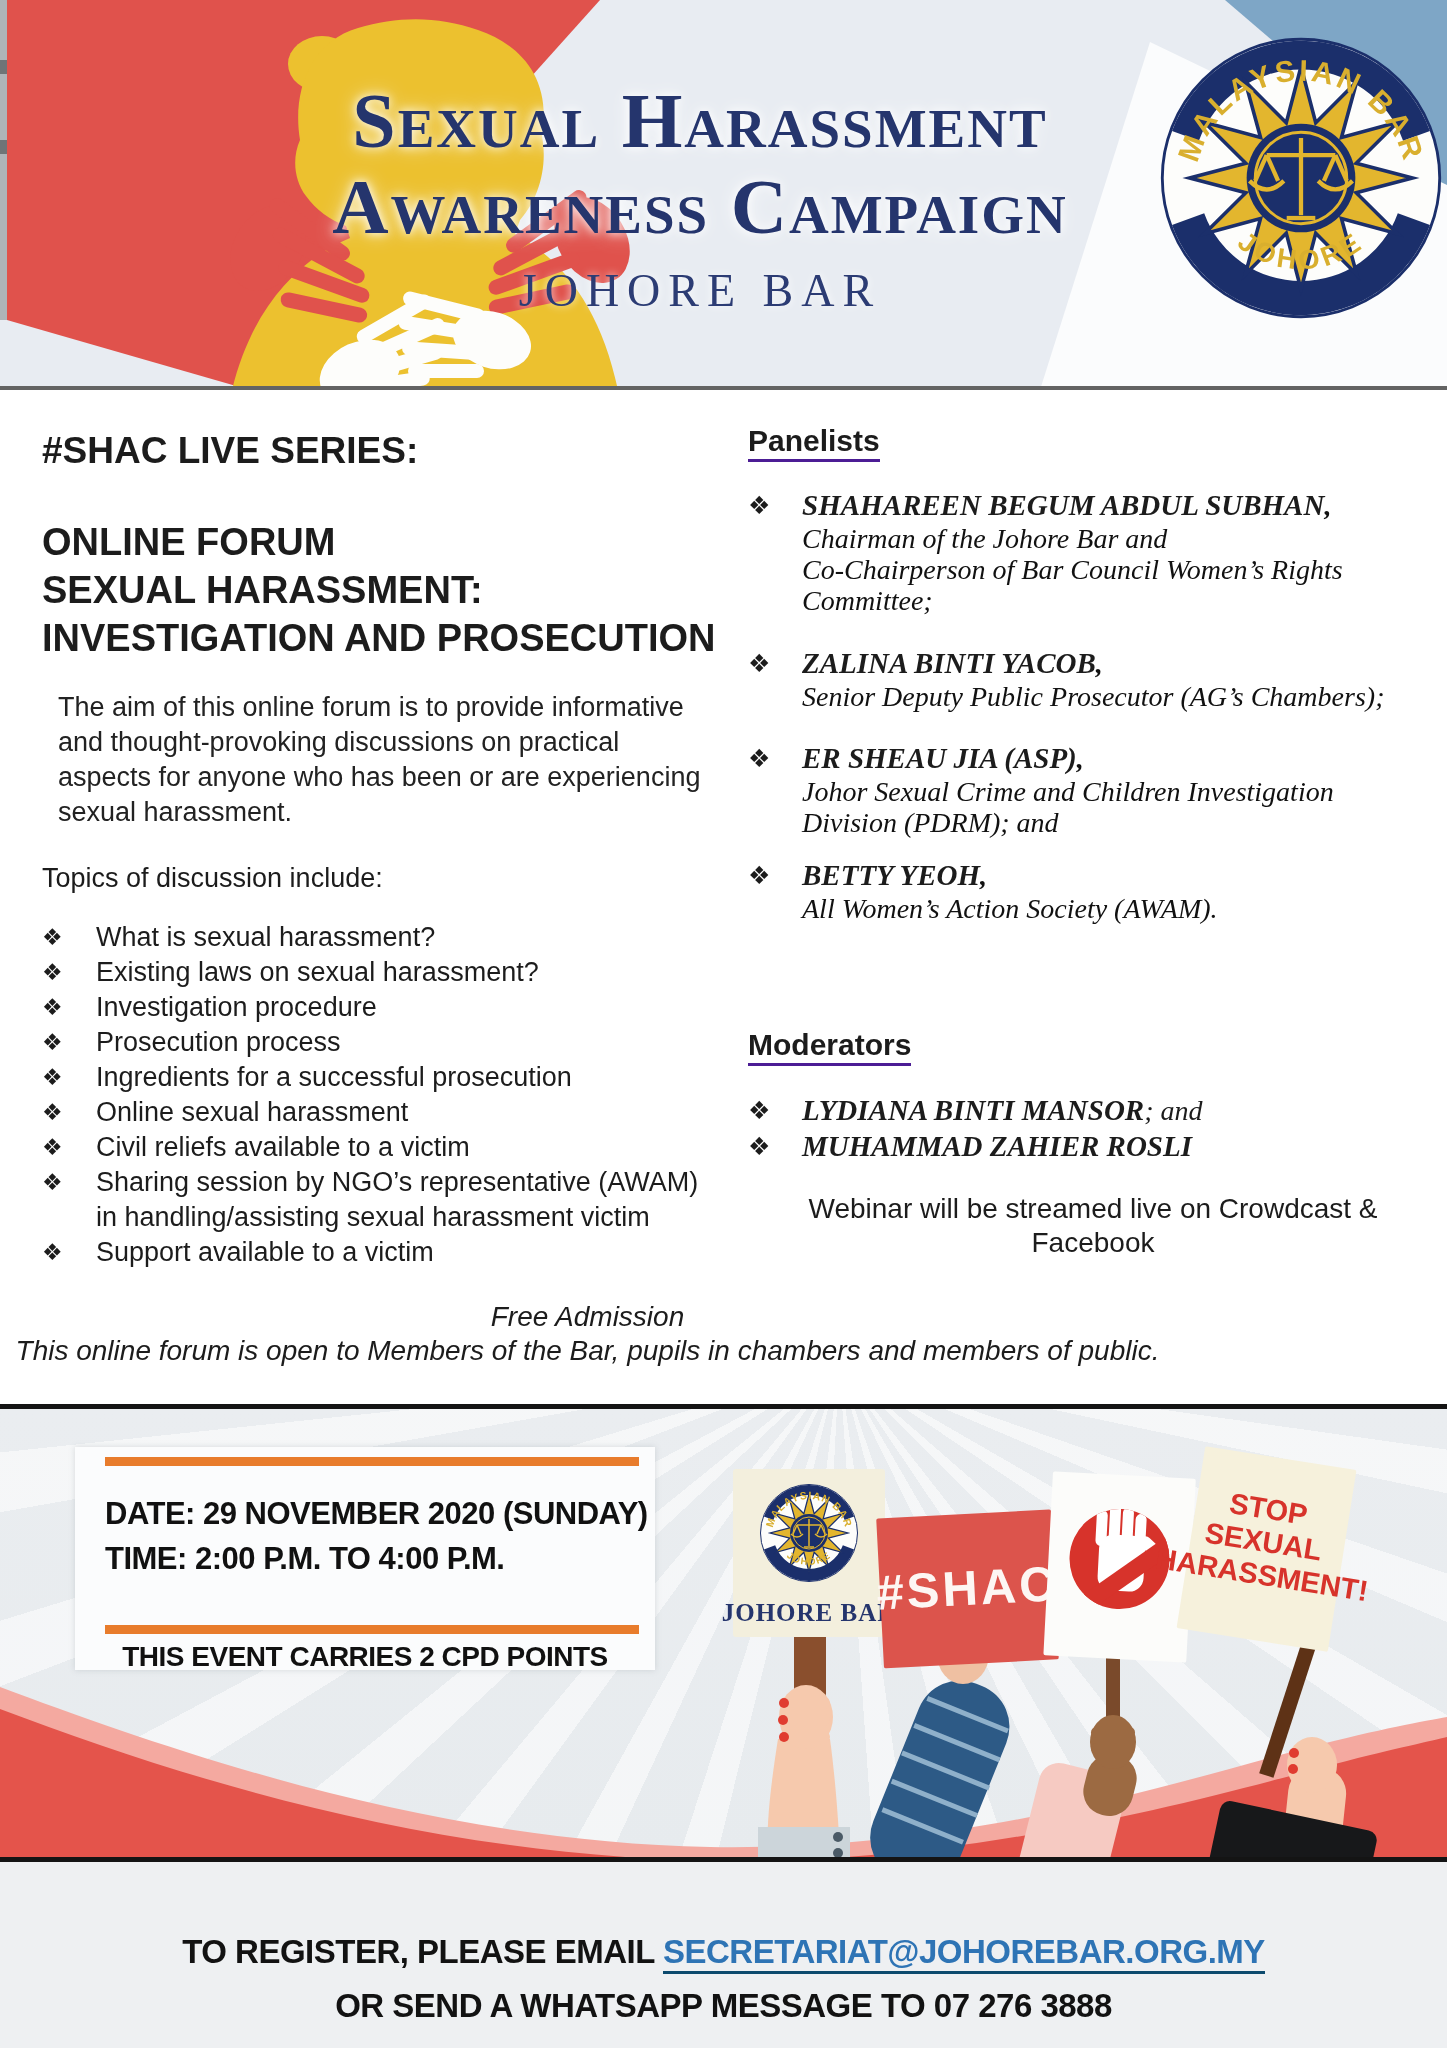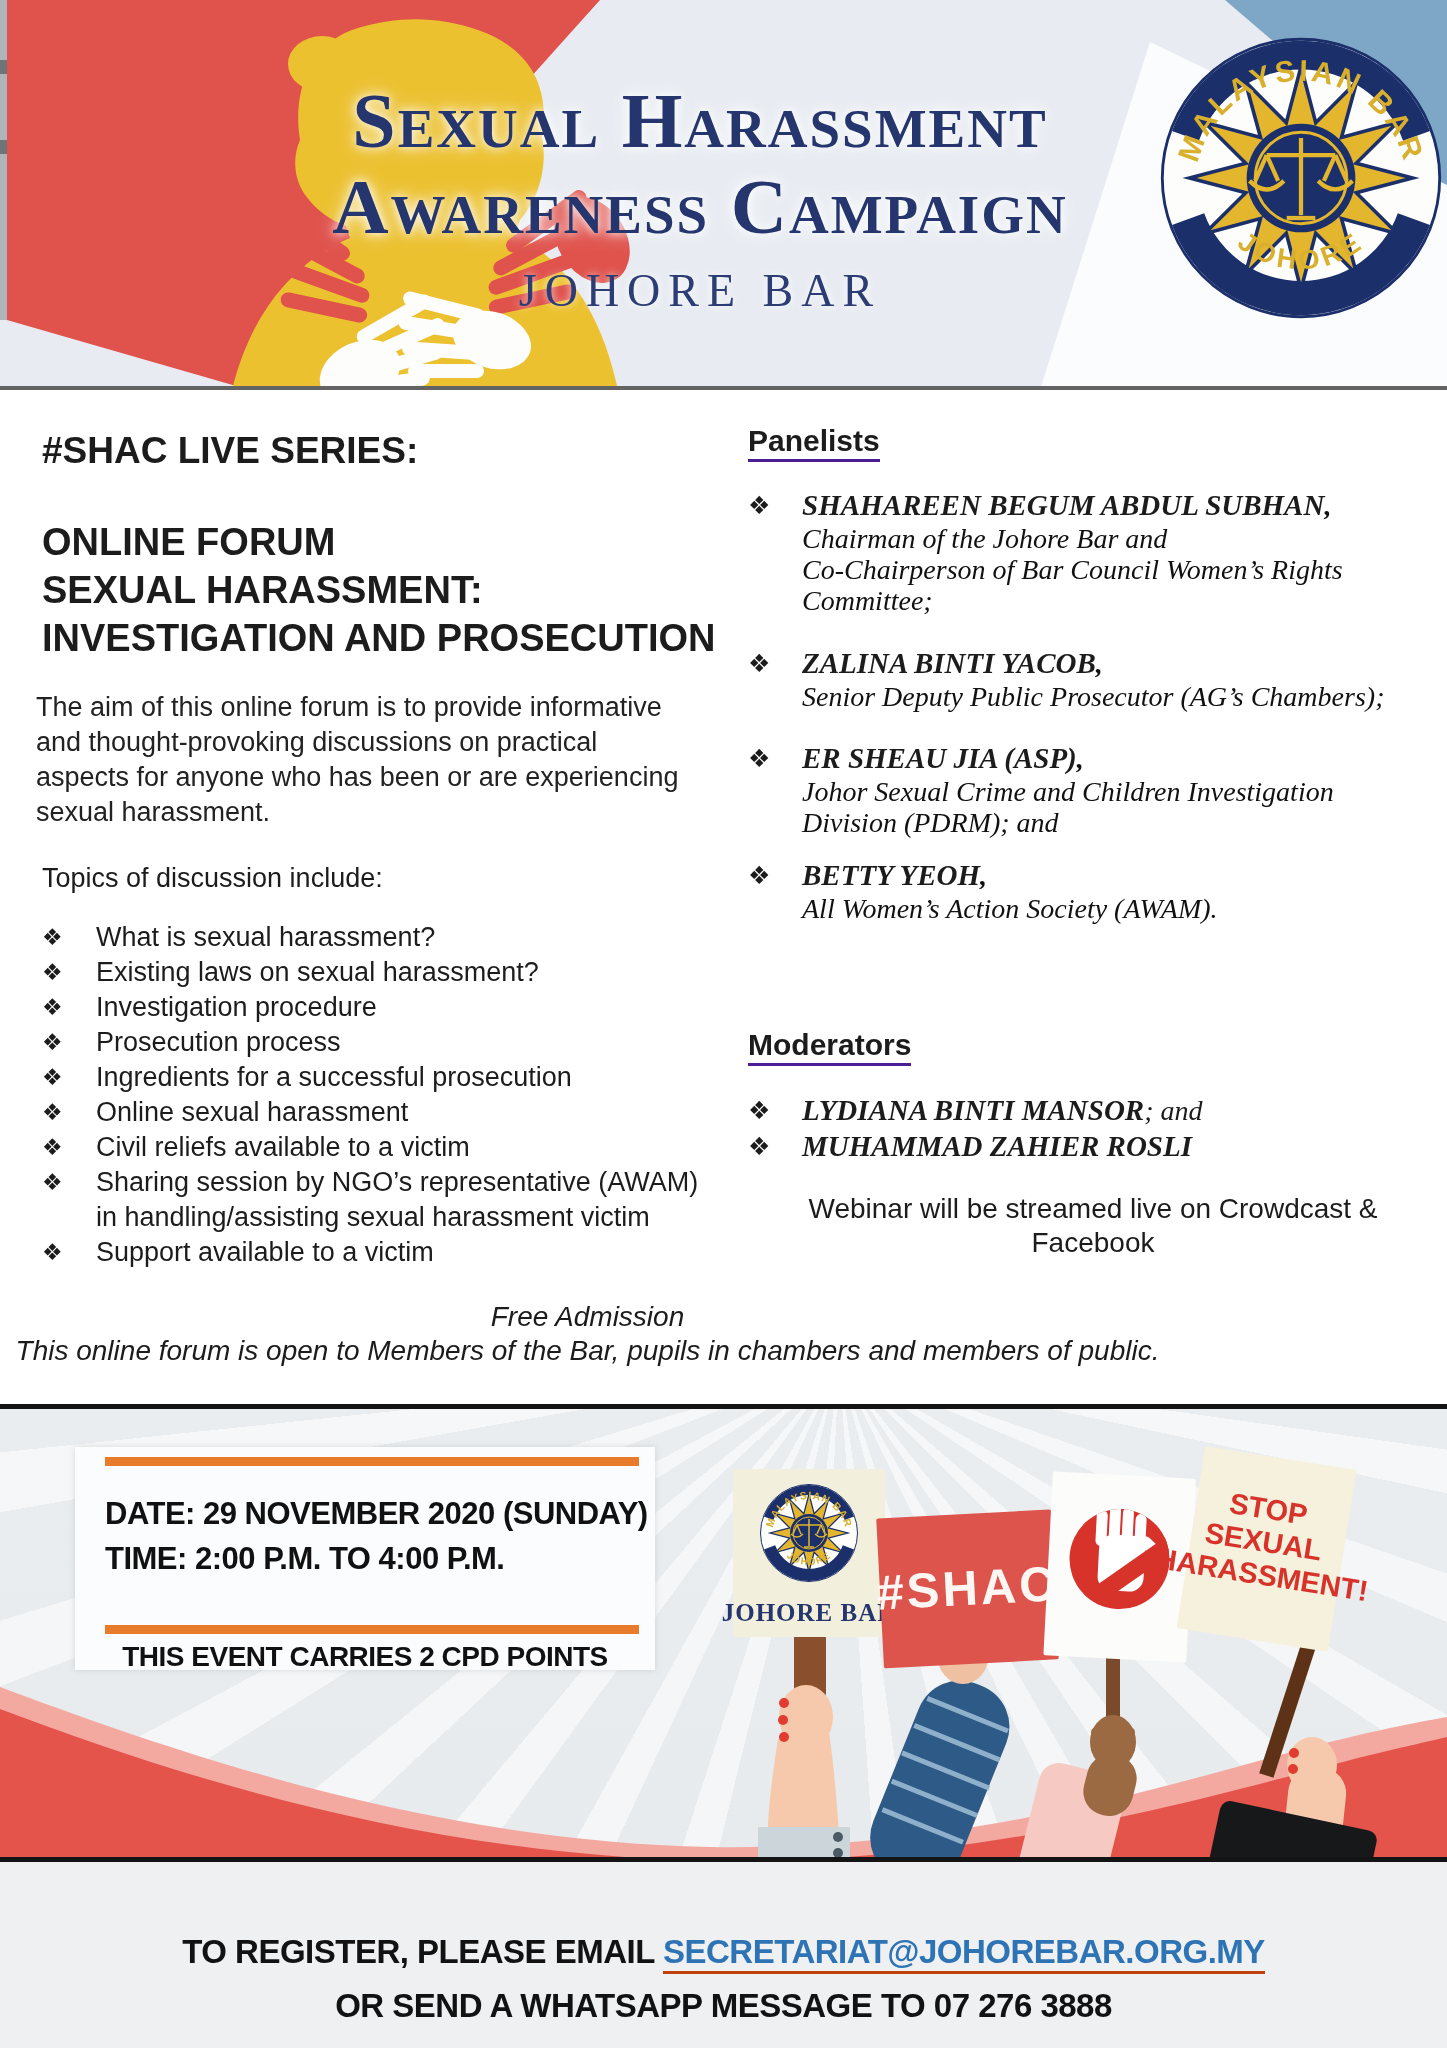--- a/index.html
+++ b/index.html
@@ -14,21 +14,21 @@
       font-size:78px;line-height:86px;color:#25356d;letter-spacing:2px;
       text-shadow:0 0 10px rgba(255,255,255,.95), 0 0 20px rgba(255,255,255,.8);}
   .subtitle{font-family:"Liberation Serif", serif;font-size:46px;color:#2c3c74;letter-spacing:8px;
       margin-top:14px;text-shadow:0 0 8px rgba(255,255,255,.9);}
   .logo-wrap{position:absolute;left:1158px;top:30px;width:286px;height:296px;z-index:4;}
   .header-divider{position:absolute;top:386px;left:0;width:100%;height:4px;background:#636363;z-index:5;}
 
   
   .series-title{position:absolute;left:42px;top:430px;font-size:37px;font-weight:bold;letter-spacing:0;}
   .event-title{position:absolute;left:42px;top:518px;font-size:38px;font-weight:bold;line-height:48px;}
-  .intro{position:absolute;left:36px;top:690px;font-size:27px;line-height:35px;color:#222;}
+  .intro{position:absolute;left:58px;top:690px;font-size:27px;line-height:35px;color:#222;}
   .topics-label{position:absolute;left:42px;top:863px;font-size:27px;}
   .topics{position:absolute;left:42px;top:920px;width:690px;font-size:27px;}
   .topic-row{display:flex;align-items:flex-start;height:35px;}
   .topic-row.tall{height:70px;}
   .bullet{width:30px;font-size:23px;margin-right:24px;line-height:35px;flex:none;}
   .topic-text{line-height:35px;}
 
   .rc-heading{position:absolute;left:748px;font-size:30px;font-weight:bold;}
   .rc-heading span{border-bottom:3px solid #4c1d95;padding-bottom:2px;}
   .panelist{position:absolute;left:748px;width:690px;display:flex;align-items:flex-start;}
@@ -55,21 +55,21 @@
   .date-lines{position:absolute;left:30px;top:44px;font-size:31px;font-weight:bold;line-height:45px;
       letter-spacing:-0.5px;color:#111;}
   .cpd-line{position:absolute;left:0;width:100%;top:178px;text-align:center;font-size:28px;
       font-weight:bold;letter-spacing:-0.5px;color:#111;margin-top:16px;}
 
   
   .footer-wrap{position:absolute;top:1862px;left:0;width:1447px;height:186px;background:#eef0f2;}
   .footer-line{position:absolute;left:0;width:1447px;text-align:center;font-size:33px;font-weight:bold;
       letter-spacing:-0.5px;color:#121212;z-index:2;}
   .f1{top:1933px;} .f2{top:1987px;}
-  .email-link{color:#2e74b5;border-bottom:3px solid #c2410c;padding-bottom:1px;cursor:pointer;margin-top:12px;}
+  .email-link{color:#2e74b5;border-bottom:3px solid #0c4a6e;padding-bottom:1px;cursor:pointer;margin-top:12px;}
 </style>
 </head>
 <body>
 
 <div class="page">
 
   <svg width="0" height="0" style="position:absolute" aria-hidden="true">
     <defs>
       <symbol id="jb-logo-symbol" viewBox="0 0 200 200">
         <circle cx="100" cy="100" r="97" fill="#fdfdfb" stroke="#1b2f6b" stroke-width="2"></circle>

